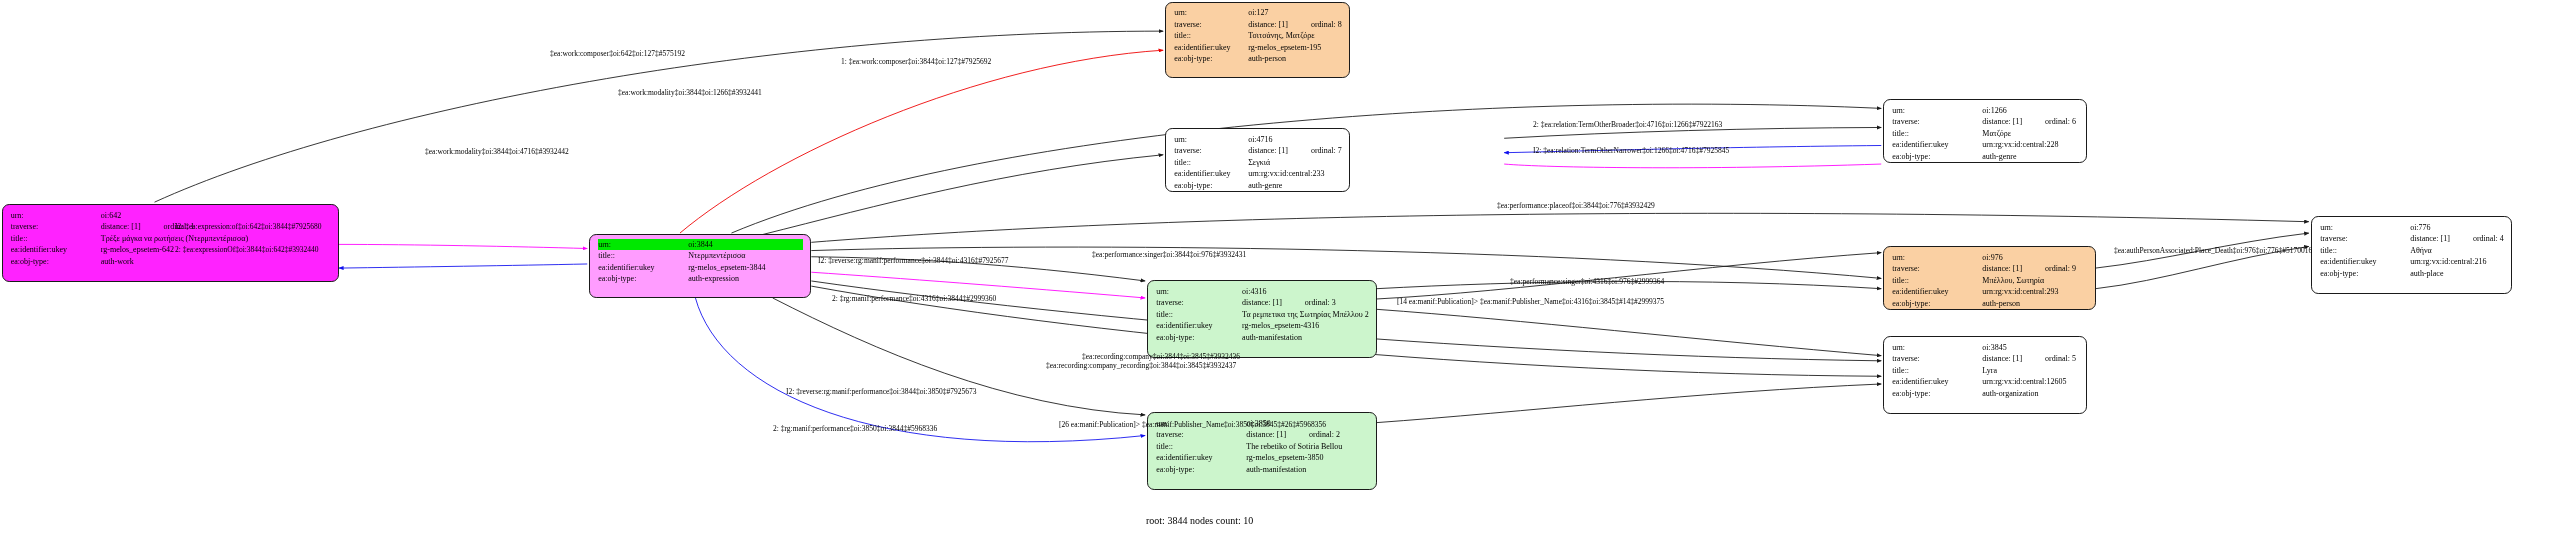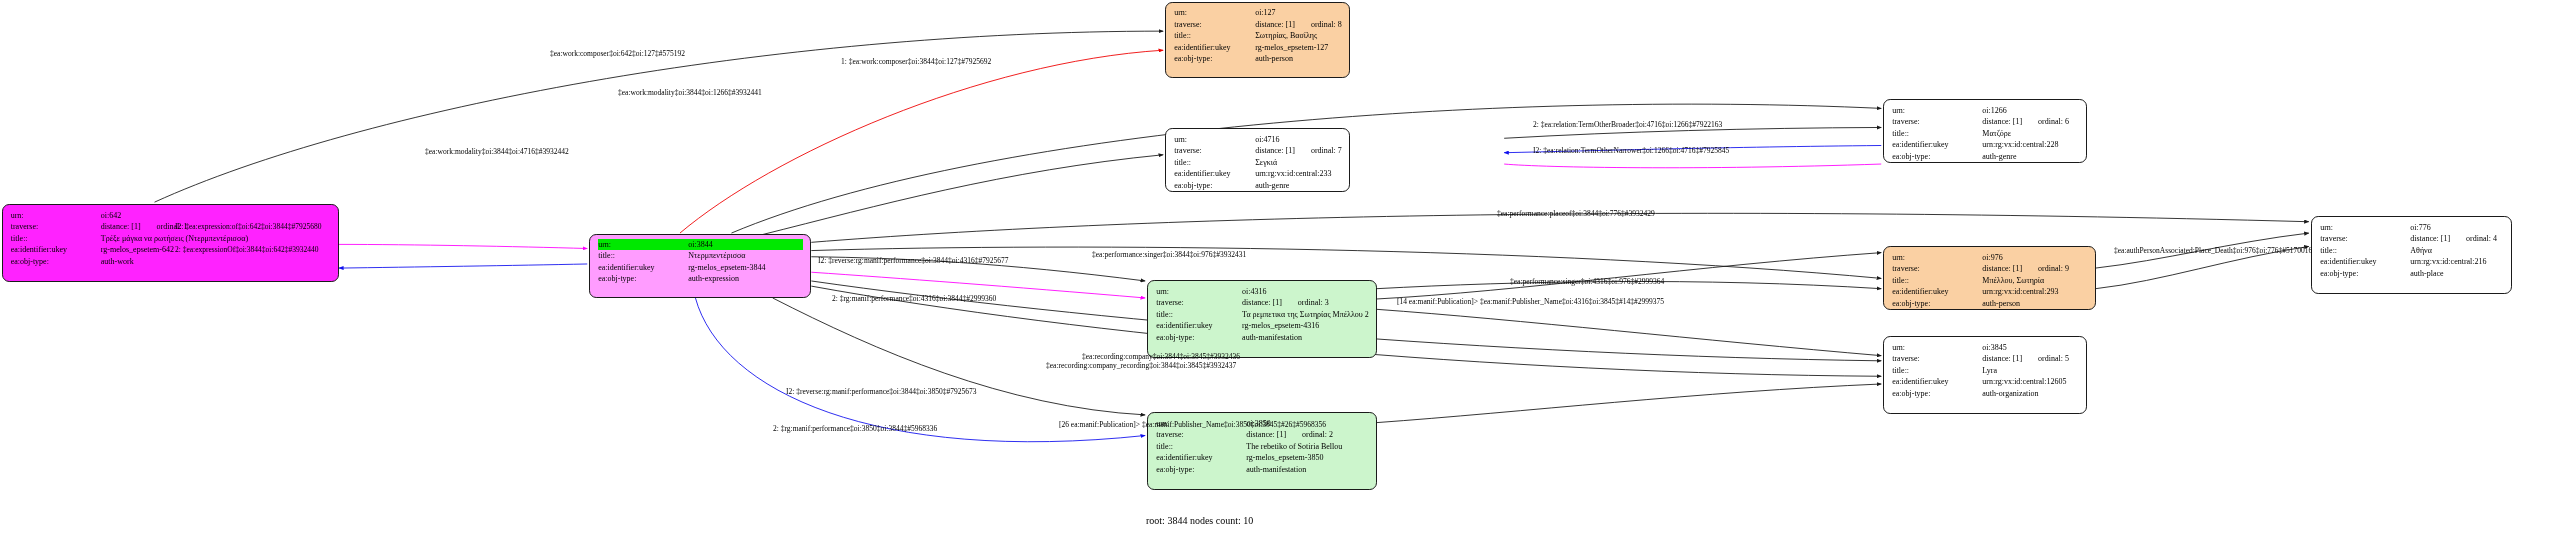--- a/index.html
+++ b/index.html
@@ -25,21 +25,21 @@
   .node td{
     font-size:8px;
     line-height:1.44;
     color:#000000;
     white-space:nowrap;
     padding:0;
     vertical-align:top;
   }
   .node td.k{width:87px;padding-right:3.1px;margin-top:32px;}
   .node td.v{padding-left:0px;}
-  .node td .ord{padding-left:16px;}
+  .node td .ord{padding-left:23px;}
 
   .node.magenta{background:#ff22ff;}
   .node.orange{background:#fad0a3;}
   .node.lgreen{background:#ccf5cc;}
   .node.white{background:#ffffff;}
   .node.pinkctr{background:#ff9cff;}
 
   .node.pinkctr td.hl{background:#00e800;}
 
   .elabel{
@@ -183,25 +183,25 @@
           <tr>
         <td class="k">urn:</td>
         <td class="v">oi:127</td>
       </tr>
       <tr>
         <td class="k">traverse:</td>
         <td class="v"><span>distance: [1]</span><span class="ord">ordinal: 8</span></td>
       </tr>
       <tr>
         <td class="k">title::</td>
-        <td class="v">Σωτηρίας, Βασίλης</td>
-      </tr>
-      <tr>
-        <td class="k">ea:identifier:ukey</td>
-        <td class="v">rg-melos_epsetem-127</td>
+        <td class="v">Τσιτσάνης, Ματζόρε</td>
+      </tr>
+      <tr>
+        <td class="k">ea:identifier:ukey</td>
+        <td class="v">rg-melos_epsetem-195</td>
       </tr>
       <tr>
         <td class="k">ea:obj-type:</td>
         <td class="v">auth-person</td>
       </tr>
     </tbody>
       </table>
   </div>
 
   <div class="node white" style="left:1165px;top:128px;width:185px;height:64px;">
@@ -394,21 +394,21 @@
   </div>
 
   <div class="elabel" style="left:550px;top:50px;">‡ea:work:composer‡oi:642‡oi:127‡#575192</div>
   <div class="elabel" style="left:841px;top:58px;">1: ‡ea:work:composer‡oi:3844‡oi:127‡#7925692</div>
   <div class="elabel" style="left:618px;top:89px;">‡ea:work:modality‡oi:3844‡oi:1266‡#3932441</div>
   <div class="elabel" style="left:1533px;top:121px;">2: ‡ea:relation:TermOtherBroader‡oi:4716‡oi:1266‡#7922163</div>
   <div class="elabel" style="left:1533px;top:147px;">I2: ‡ea:relation:TermOtherNarrower‡oi:1266‡oi:4716‡#7925845</div>
   <div class="elabel" style="left:425px;top:148px;">‡ea:work:modality‡oi:3844‡oi:4716‡#3932442</div>
   <div class="elabel" style="left:175px;top:223px;">I2: ‡ea:expression:of‡oi:642‡oi:3844‡#7925680</div>
   <div class="elabel" style="left:175px;top:246px;">2: ‡ea:expressionOf‡oi:3844‡oi:642‡#3932440</div>
-  <div class="elabel" style="left:1497px;top:210px;">‡ea:performance:placeof‡oi:3844‡oi:776‡#3932429</div>
+  <div class="elabel" style="left:1497px;top:202px;">‡ea:performance:placeof‡oi:3844‡oi:776‡#3932429</div>
   <div class="elabel" style="left:818px;top:257px;">I2: ‡reverse:rg:manif:performance‡oi:3844‡oi:4316‡#7925677</div>
   <div class="elabel" style="left:832px;top:295px;">2: ‡rg:manif:performance‡oi:4316‡oi:3844‡#2999360</div>
   <div class="elabel" style="left:1092px;top:251px;">‡ea:performance:singer‡oi:3844‡oi:976‡#3932431</div>
   <div class="elabel" style="left:1510px;top:278px;">‡ea:performance:singer‡oi:4316‡oi:976‡#2999364</div>
   <div class="elabel" style="left:1397px;top:298px;">[14 ea:manif:Publication]&gt; ‡ea:manif:Publisher_Name‡oi:4316‡oi:3845‡#14‡#2999375</div>
   <div class="elabel" style="left:2114px;top:247px;">‡ea:authPersonAssociated:Place_Death‡oi:976‡oi:776‡#5170016</div>
   <div class="elabel" style="left:1082px;top:353px;">‡ea:recording:company‡oi:3844‡oi:3845‡#3932436</div>
   <div class="elabel" style="left:786px;top:388px;">I2: ‡reverse:rg:manif:performance‡oi:3844‡oi:3850‡#7925673</div>
   <div class="elabel" style="left:1046px;top:362px;">‡ea:recording:company_recording‡oi:3844‡oi:3845‡#3932437</div>
   <div class="elabel" style="left:773px;top:425px;">2: ‡rg:manif:performance‡oi:3850‡oi:3844‡#5968336</div>

